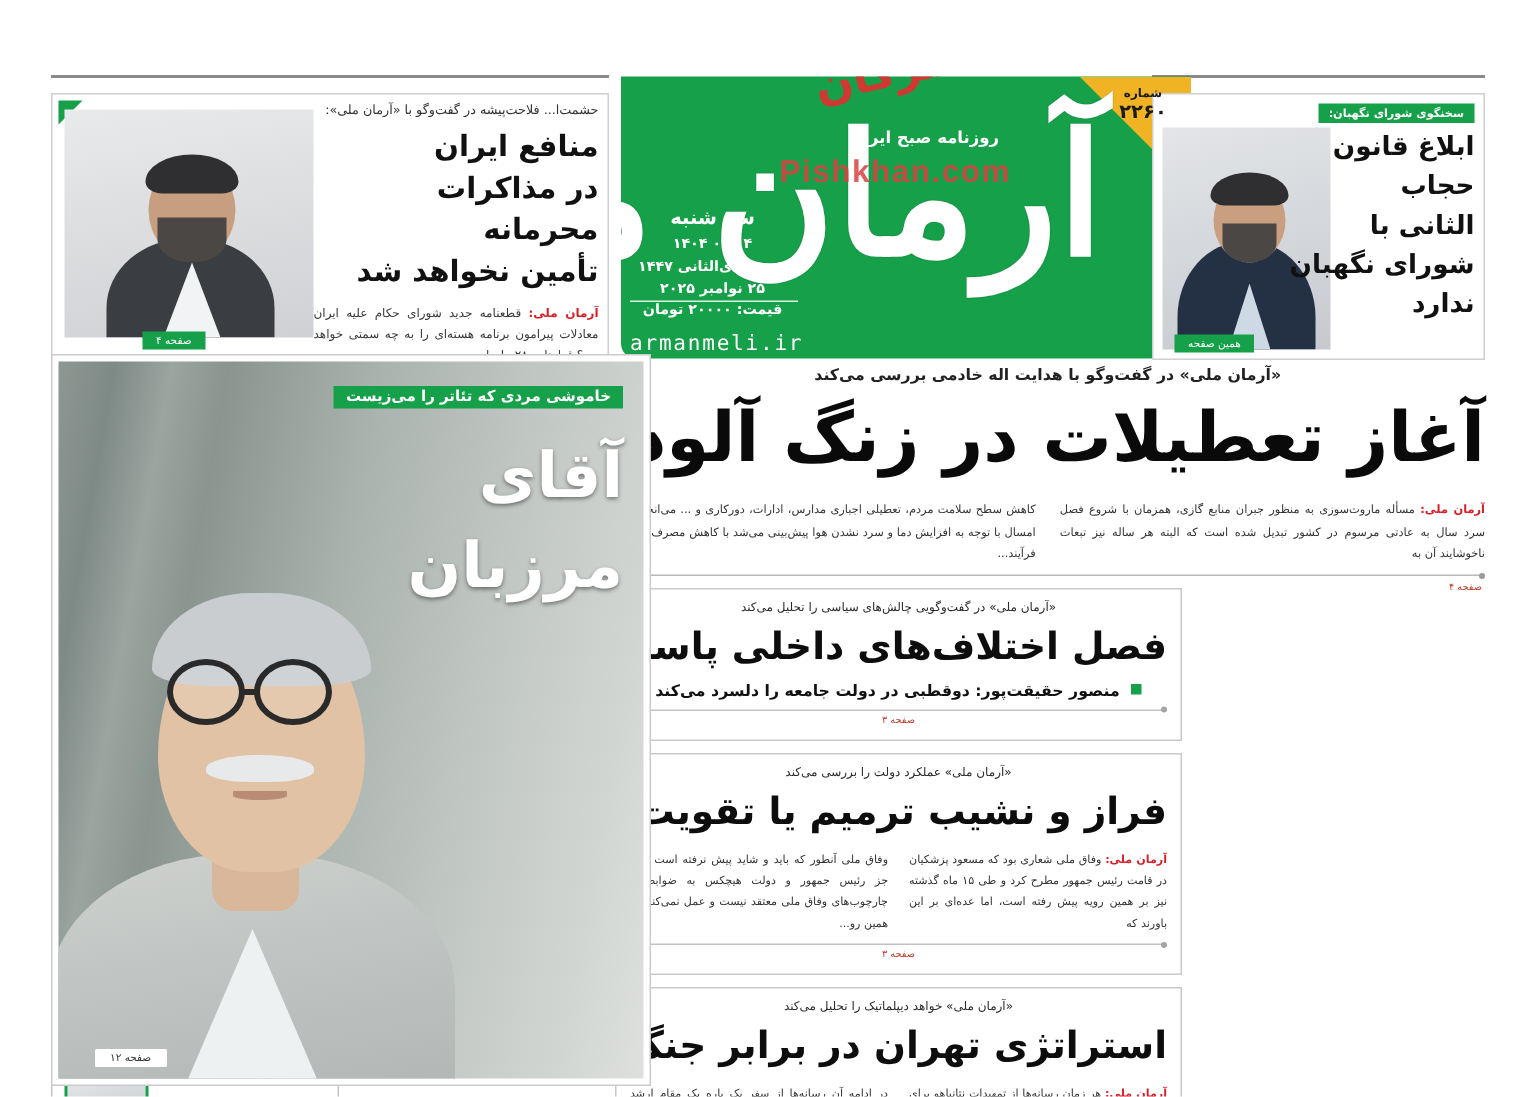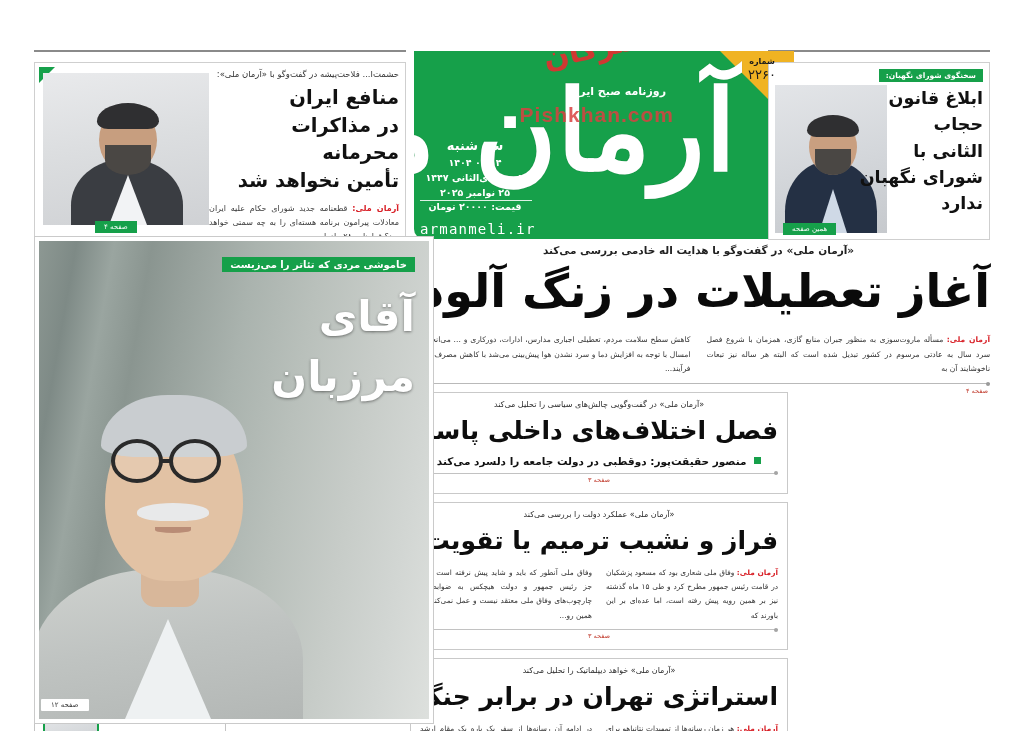--- a/index.html
+++ b/index.html
@@ -59,21 +59,21 @@
   .issue-box {
     position: absolute;
     top: 6px; right: 6px;
     width: 52px;
     text-align: center;
     color: #1b1b1b;
     line-height: 1.25;
     z-index: 4;
   }
   .issue-label { font-size: 8px; font-weight: bold; }
-  .issue-num   { font-size: 13px; font-weight: normal; letter-spacing: .5px; }
+  .issue-num   { font-size: 13px; font-weight: bold; letter-spacing: .5px; }
 
   .mast-logo {
     position: absolute;
     top: -10px;
     right: 58px;
     left: 96px;
     height: 180px;
     color: #ffffff;
     font-family: "DejaVu Serif", "Liberation Serif", serif;
     font-size: 112px;
@@ -514,21 +514,21 @@
     font-size: 42px;
     font-weight: bold;
     color: #ffffff;
     line-height: 1.42;
     letter-spacing: -1.5px;
     text-shadow: 0 1px 3px rgba(0,0,0,.45);
     z-index: 5;
   }
   .bf-badge {
     position: absolute;
-    bottom: 8px; left: 2px;
+    bottom: 8px; left: 24px;
     background: #ffffff;
     color: #333;
     font-size: 7px;
     padding: 2px 10px;
     z-index: 5;
     border-radius: 1px;
     margin-top: 12px;
   }
 
   

